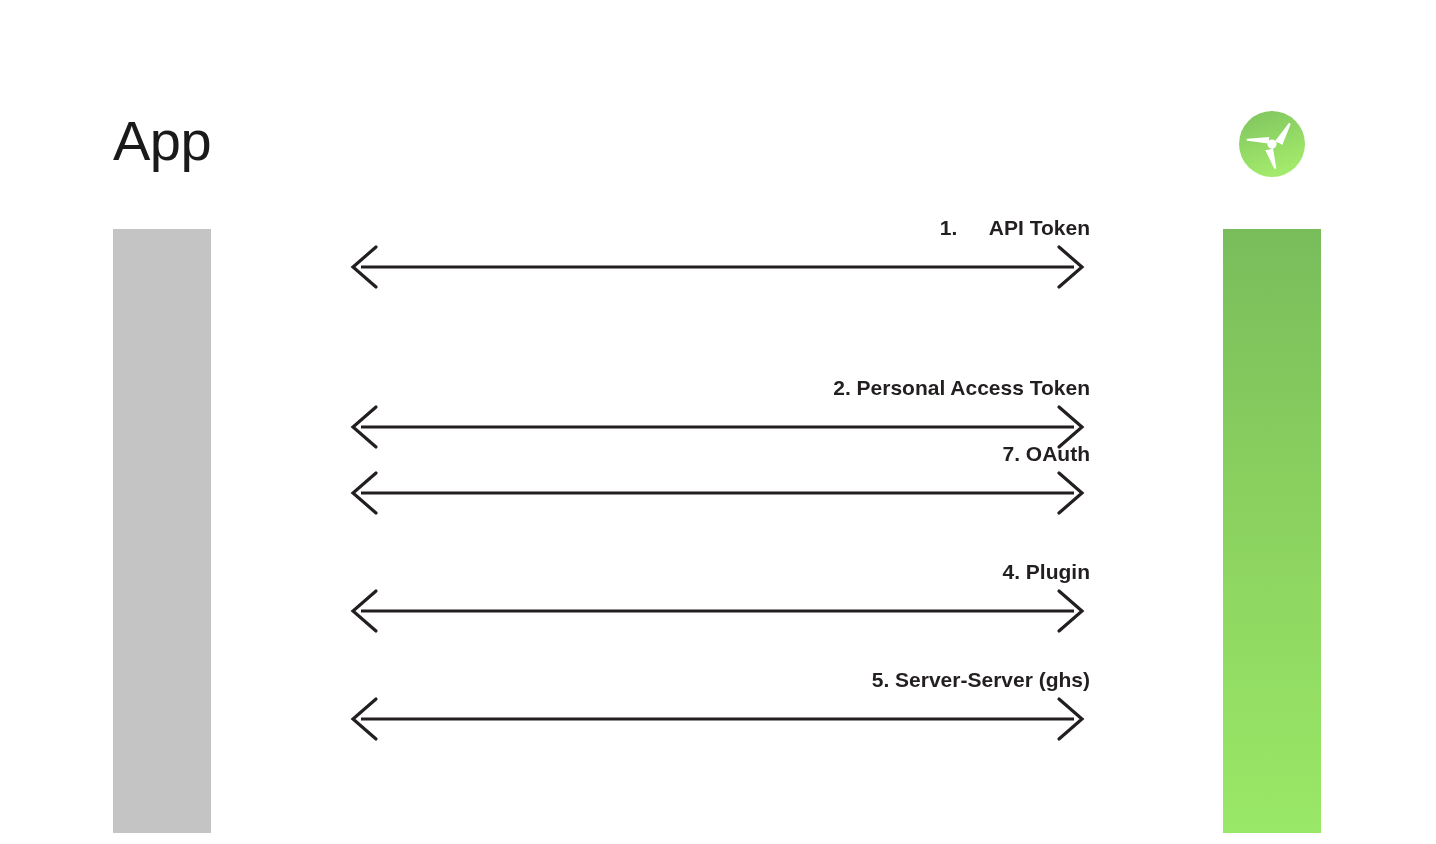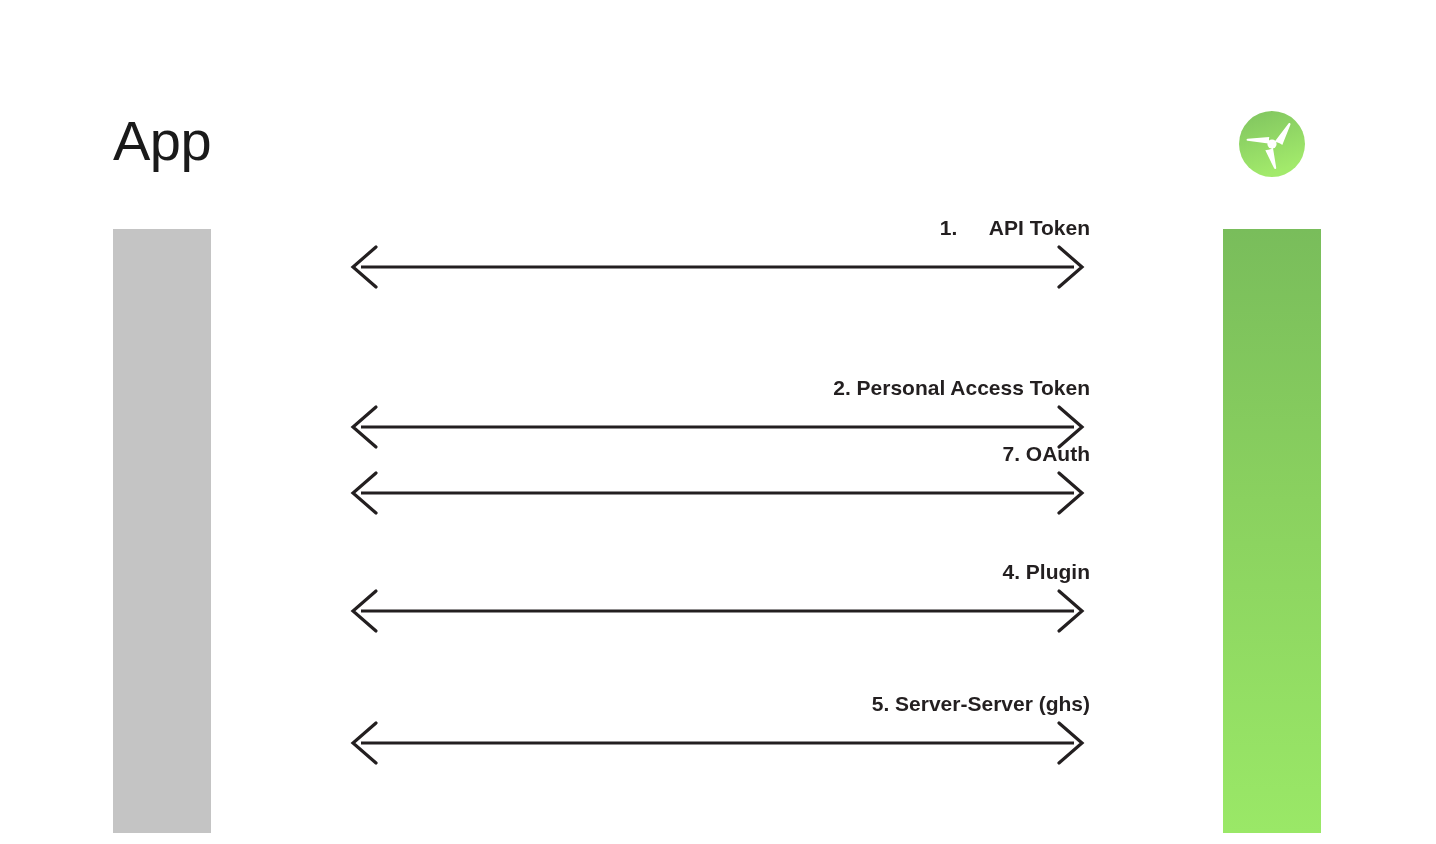--- a/index.html
+++ b/index.html
@@ -146,21 +146,21 @@
 
   <div class="message-row" style="top:560px;text-decoration:underline;">
     <div class="message-label">4. Plugin</div>
     <svg class="message-arrow" viewBox="0 0 745 46">
       <line x1="16" y1="23" x2="729" y2="23" stroke="#231f20" stroke-width="3.2"></line>
       <polyline points="31,3 8,23 31,43" fill="none" stroke="#231f20" stroke-width="3.2" stroke-linecap="round" stroke-linejoin="miter"></polyline>
       <polyline points="714,3 737,23 714,43" fill="none" stroke="#231f20" stroke-width="3.2" stroke-linecap="round" stroke-linejoin="miter"></polyline>
     </svg>
   </div>
 
-  <div class="message-row" style="top:668px;margin-top:24px;">
+  <div class="message-row" style="top:668px;">
     <div class="message-label">5. Server-Server (ghs)</div>
     <svg class="message-arrow" viewBox="0 0 745 46">
       <line x1="16" y1="23" x2="729" y2="23" stroke="#231f20" stroke-width="3.2"></line>
       <polyline points="31,3 8,23 31,43" fill="none" stroke="#231f20" stroke-width="3.2" stroke-linecap="round" stroke-linejoin="miter"></polyline>
       <polyline points="714,3 737,23 714,43" fill="none" stroke="#231f20" stroke-width="3.2" stroke-linecap="round" stroke-linejoin="miter"></polyline>
     </svg>
   </div>
 
 </div>
 

